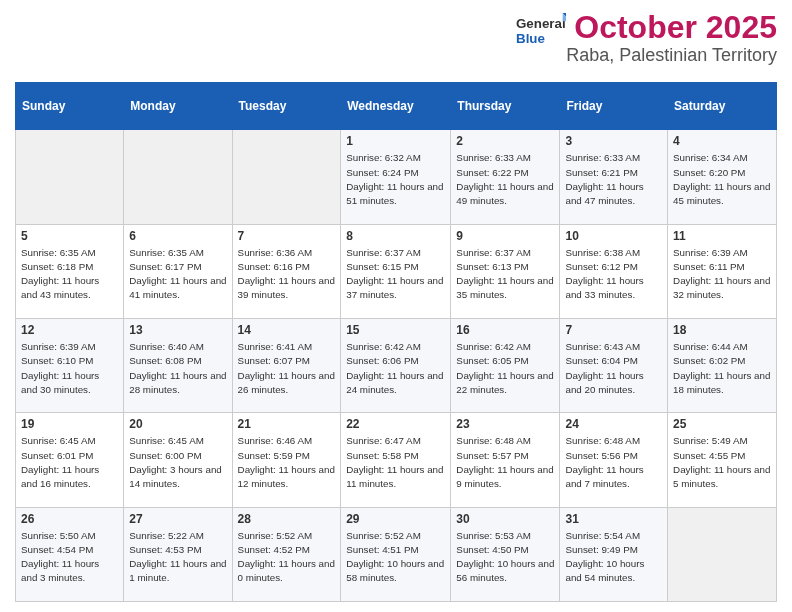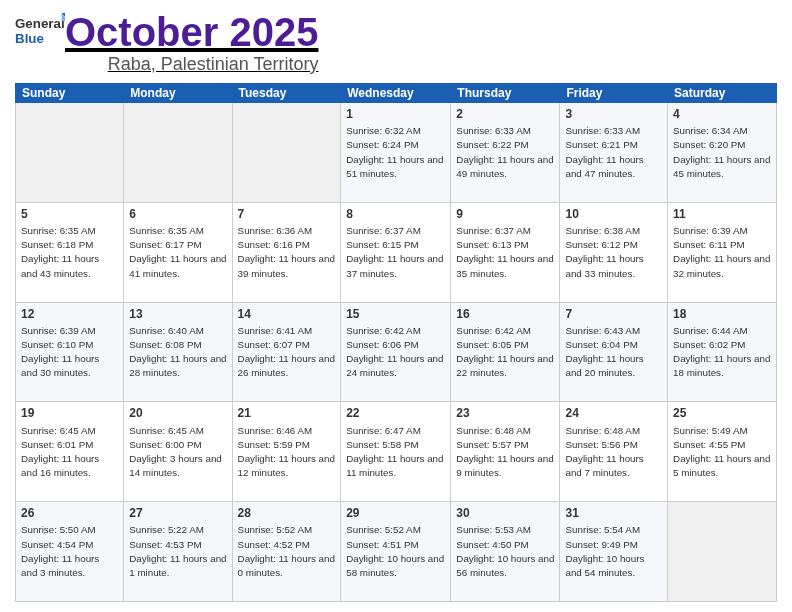--- a/index.html
+++ b/index.html
@@ -12,55 +12,54 @@
     }
     .page {
       width: 792px;
       height: 612px;
       padding: 10px 15px;
       display: flex;
       flex-direction: column;
     }
     .header {
       display: flex;
-      justify-content: flex-start;
+      justify-content: flex-end;
       align-items: flex-start;
-      margin-bottom: 8px;
-      text-decoration: underline;
+      margin-bottom: 16px;
     }
     .logo {
       display: flex;
       align-items: center;
       font-size: 18px;
       font-weight: bold;
       line-height: 1;
     }
     .title-block {
       text-align: right;
     }
     .main-title {
-      font-size: 40px;
+      font-size: 32px;
       font-weight: bold;
-      color: #4c1d95;
+      color: #be185d;
       line-height: 1.1;
     }
     .subtitle {
       font-size: 18px;
       color: #555;
     }
     .calendar {
       width: 100%;
       border-collapse: collapse;
       flex: 1;
     }
     .calendar thead tr th {
       background-color: #1a5fb4;
       color: #fff;
       text-align: left;
-      padding: 2px 6px;
+      padding: 16px 6px;
       font-size: 12px;
       font-weight: bold;
       border: 1px solid #1a5fb4;
     }
     .calendar tbody tr td {
       border: 1px solid #ccc;
       vertical-align: top;
       padding: 3px 5px;
       width: 113px;
       background: #fff;

